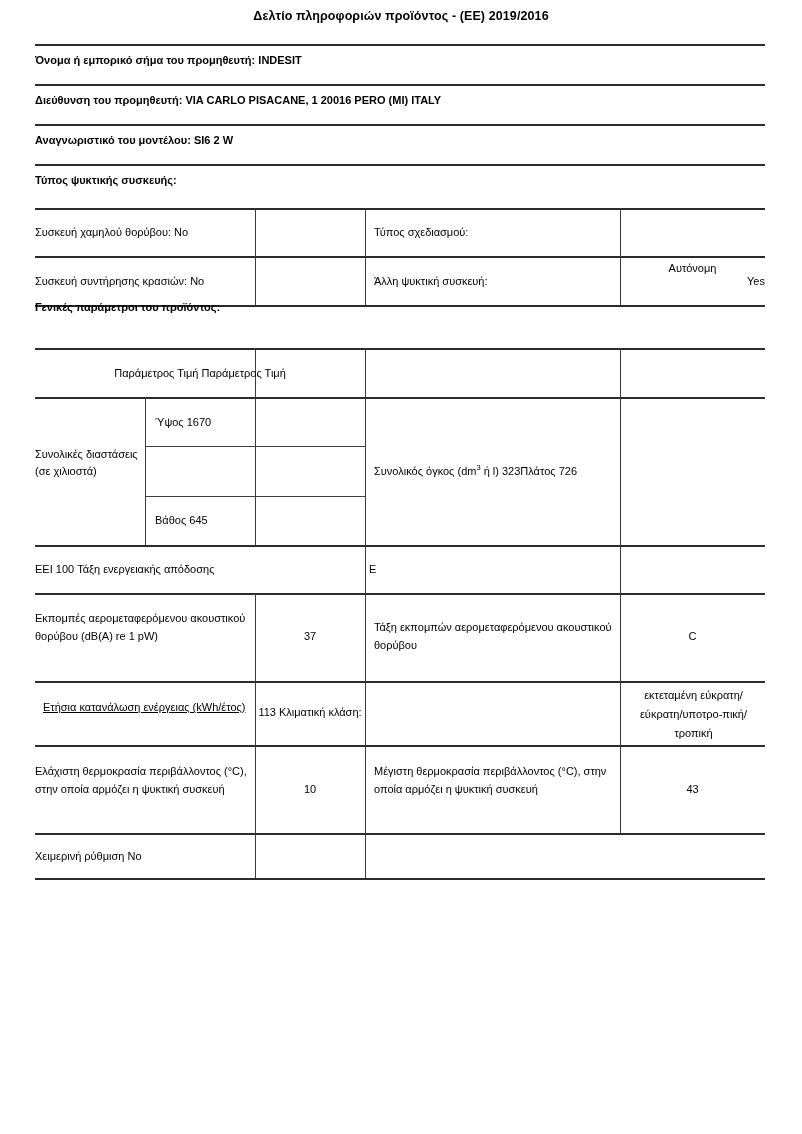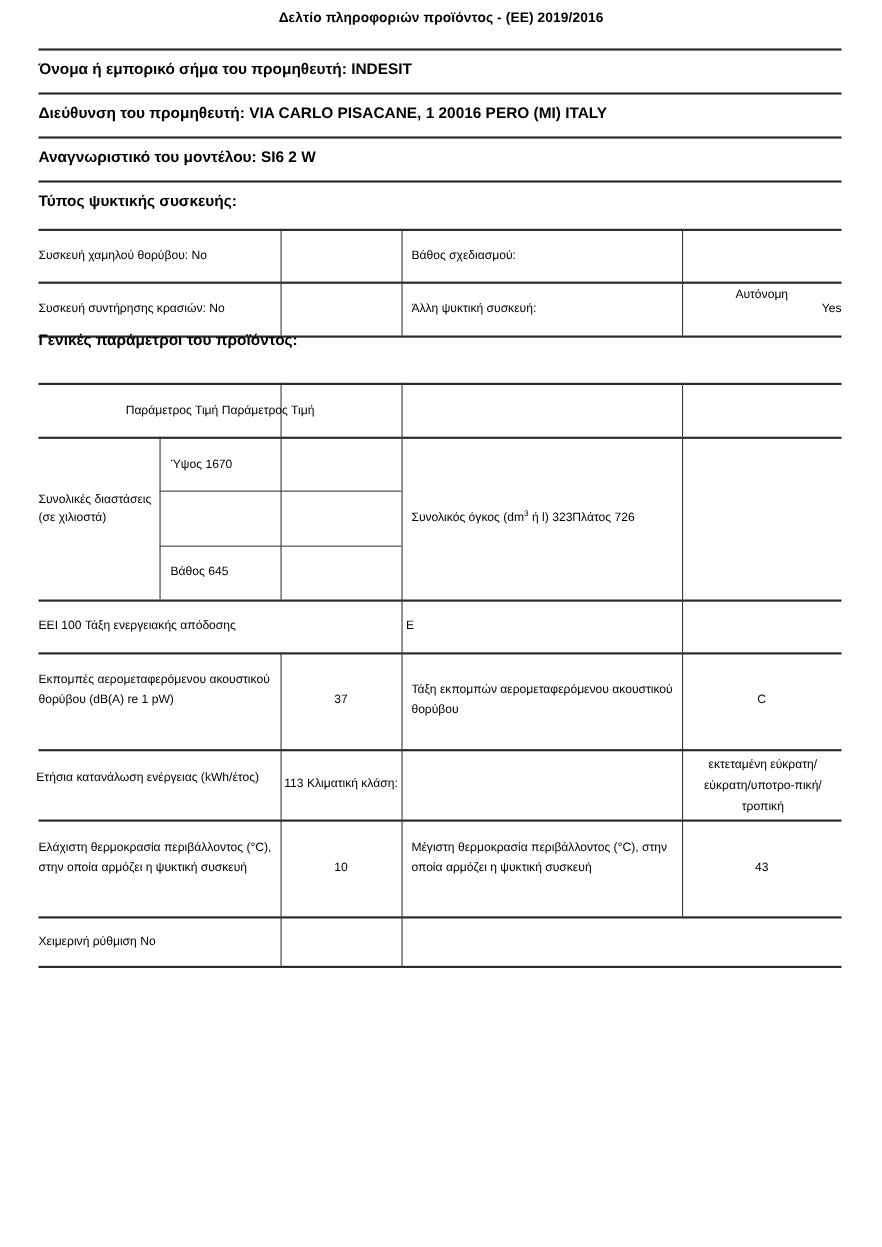--- a/index.html
+++ b/index.html
@@ -47,21 +47,21 @@
   
   .vline {
     position: absolute;
     width: 0;
     border-left: 1px solid #3a3a3a;
   }
 
   
   .free-line {
     position: absolute;
-    font-size: 14px;
+    font-size: 11px;
     font-weight: bold;
     white-space: nowrap;
   }
   .free-line .val { font-weight: bold; }
 
   .cell-text {
     position: absolute;
     font-size: 11px;
     line-height: 16px;
     white-space: nowrap;
@@ -105,21 +105,21 @@
 
   <div class="rule" style="top:208px;"></div>
   <div class="rule" style="top:256px;"></div>
   <div class="rule" style="top:305px;"></div>
 
   <div class="vline" style="left:255px; top:208px; height:97px;"></div>
   <div class="vline" style="left:365px; top:208px; height:97px;"></div>
   <div class="vline" style="left:620px; top:208px; height:97px;"></div>
 
   <div class="cell-text" style="left:35px; top:224px; width:215px;">Συσκευή χαμηλού θορύβου: No</div>
-  <div class="cell-text" style="left:374px; top:224px; width:240px;">Βάθος σχεδιασμού:</div>
+  <div class="cell-text" style="left:374px; top:224px; width:240px;">Τύπος σχεδιασμού:</div>
   <div class="cell-text center" style="left:620px; top:224px; width:145px;margin-top:36px;">Αυτόνομη</div>
 
   <div class="cell-text" style="left:35px; top:273px; width:215px;">Συσκευή συντήρησης κρασιών: No</div>
   <div class="cell-text" style="left:374px; top:273px; width:240px;">Άλλη ψυκτική συσκευή:</div>
   <div class="cell-text center" style="left:620px; top:273px; width:145px;text-align:right;">Yes</div>
 
   <div class="free-line" style="left:35px; top:301px;">Γενικές παράμετροι του προϊόντος:</div>
 
   <div class="rule" style="top:348px;"></div>
   <div class="rule" style="top:397px;"></div>
@@ -175,21 +175,21 @@
   </div>
 
   <div class="cell-text" style="left:35px; top:561px; width:340px;">EEI 100 Τάξη ενεργειακής απόδοσης</div>
   <div class="cell-text" style="left:369px; top:561px; width:60px;">E</div>
 
   <div class="cell-text wrap" style="left:35px; top:609px; width:215px; line-height:18px;">Εκπομπές αερομεταφερόμενου ακουστικού θορύβου (dB(A) re 1 pW)</div>
   <div class="cell-text center" style="left:255px; top:628px; width:110px;">37</div>
   <div class="cell-text wrap" style="left:374px; top:618px; width:240px; line-height:18px;">Τάξη εκπομπών αερομεταφερόμενου ακουστικού θορύβου</div>
   <div class="cell-text center" style="left:620px; top:628px; width:145px;">C</div>
 
-  <div class="cell-text wrap" style="left:33px; top:698px; width:215px; line-height:18px;">Ετήσια κατανάλωση ενέργειας (kWh/έτος)</div>
+  <div class="cell-text wrap" style="left:43px; top:698px; width:215px; line-height:18px;text-decoration:underline;">Ετήσια κατανάλωση ενέργειας (kWh/έτος)</div>
   <div class="cell-text center" style="left:255px; top:704px; width:110px;">113 Κλιματική κλάση:</div>
   <div class="cell-text wrap center" style="left:622px; top:686px; width:143px; line-height:19px;">εκτεταμένη εύκρατη/ εύκρατη/υποτρο-πική/ τροπική</div>
 
   <div class="cell-text wrap" style="left:35px; top:762px; width:218px; line-height:18px;">Ελάχιστη θερμοκρασία περιβάλλοντος (°C), στην οποία αρμόζει η ψυκτική συσκευή</div>
   <div class="cell-text center" style="left:255px; top:781px; width:110px;">10</div>
   <div class="cell-text wrap" style="left:374px; top:762px; width:240px; line-height:18px;">Μέγιστη θερμοκρασία περιβάλλοντος (°C), στην οποία αρμόζει η ψυκτική συσκευή</div>
   <div class="cell-text center" style="left:620px; top:781px; width:145px;">43</div>
 
   <div class="cell-text" style="left:35px; top:848px; width:215px;">Χειμερινή ρύθμιση No</div>
 

